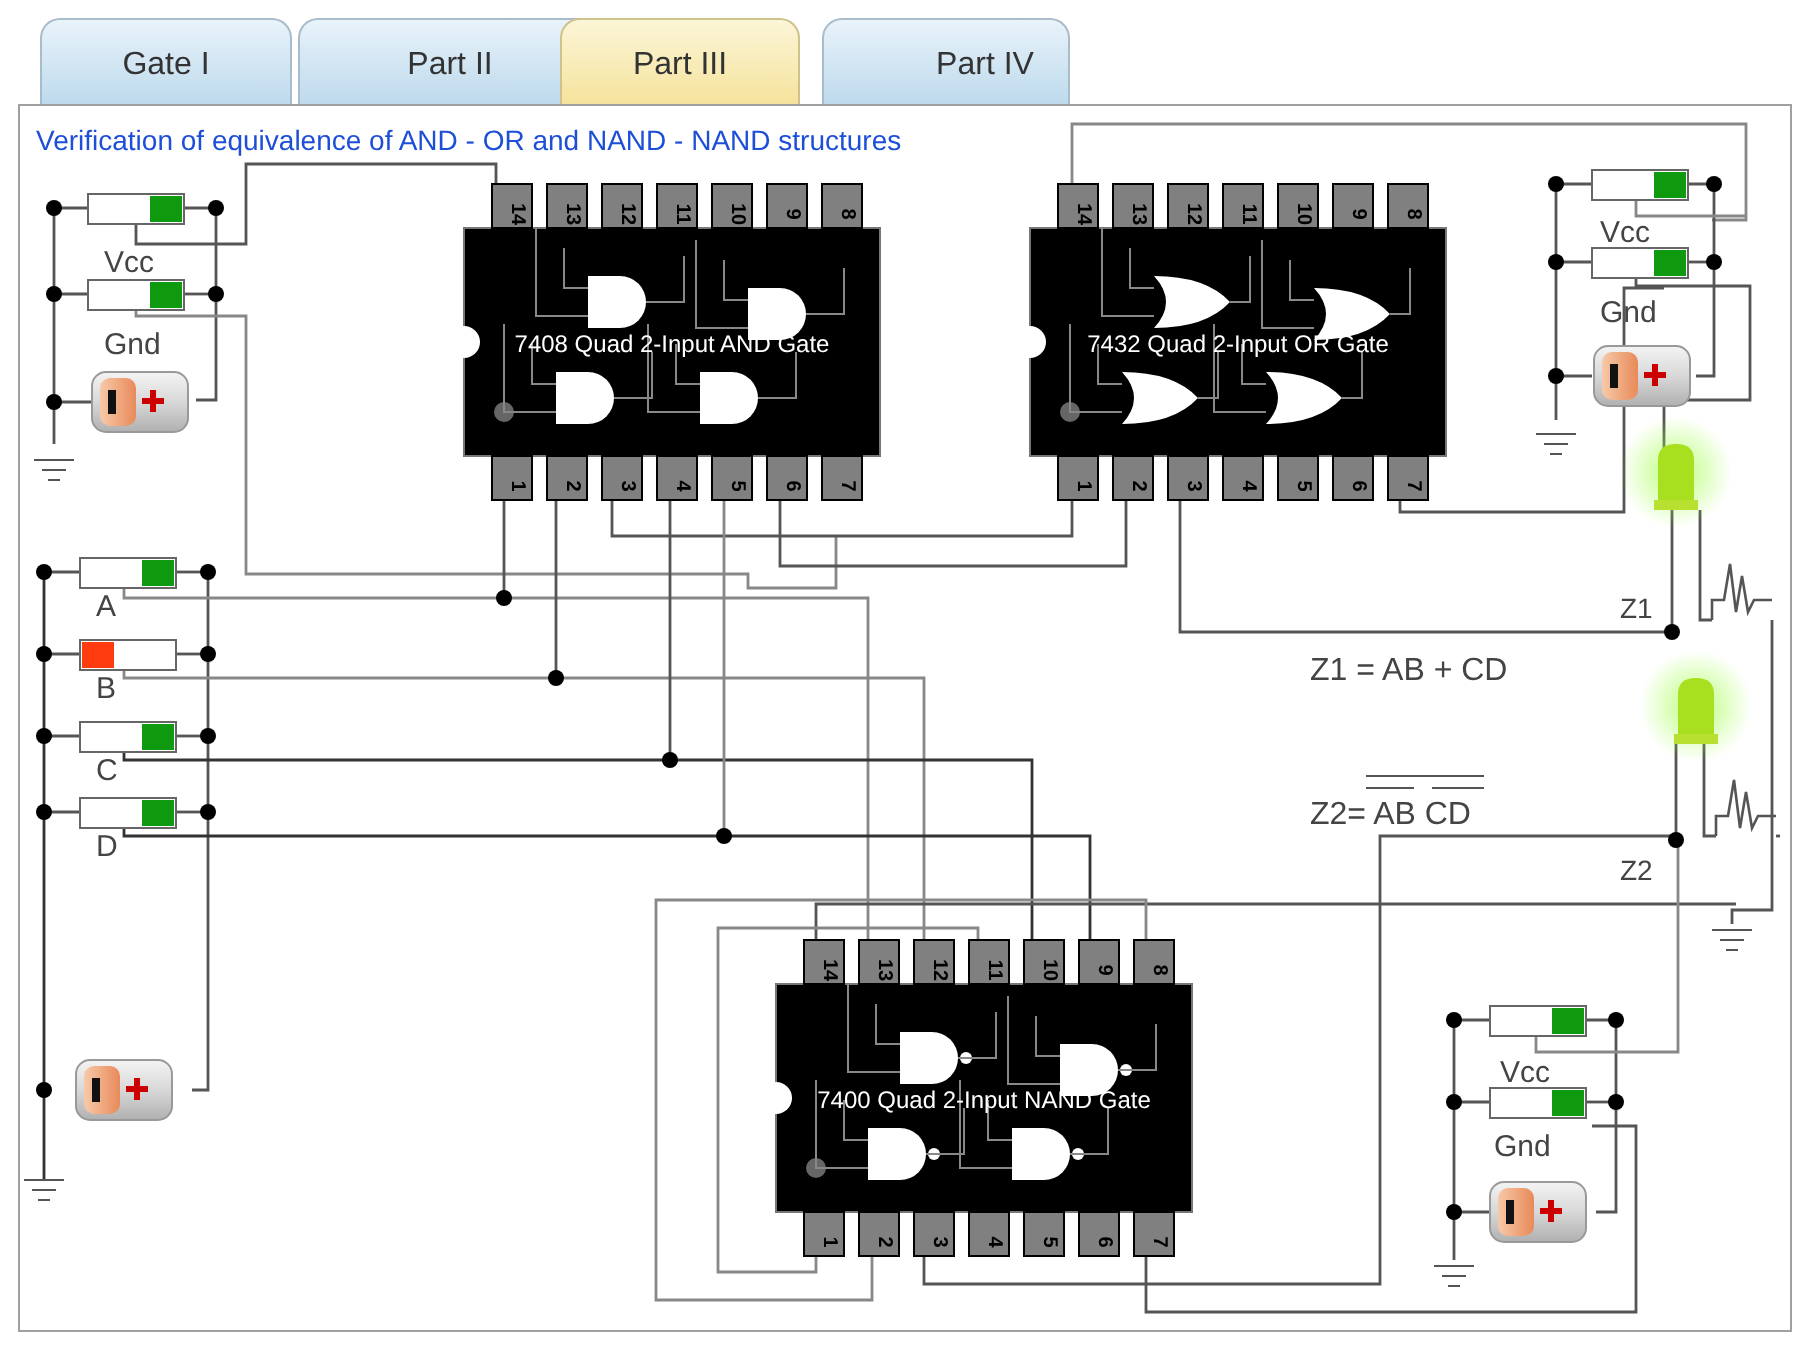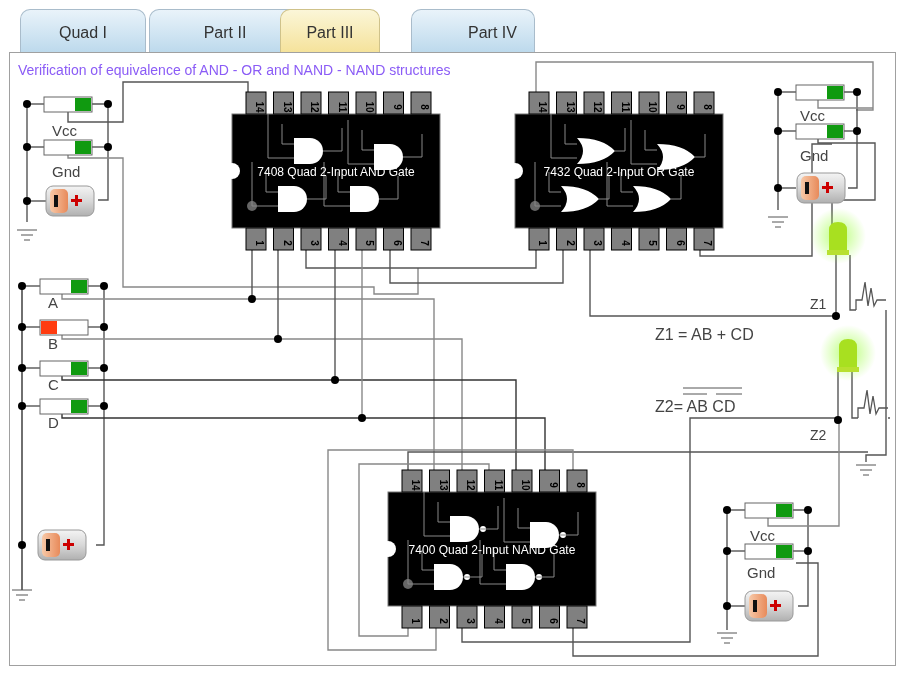--- a/index.html
+++ b/index.html
@@ -1,31 +1,31 @@
 <!DOCTYPE html>
 <html><head>
 <meta charset="utf-8">
 <style>
   * { box-sizing: border-box; margin: 0; padding: 0; }
   body { width: 907px; height: 674px; background: #ffffff; font-family: "Liberation Sans", sans-serif; position: relative; overflow: hidden; }
   .tab { position: absolute; top: 9px; height: 44px; border: 1px solid #a9bccb; border-bottom: none; border-radius: 10px 10px 0 0; background: linear-gradient(#e9f3fa, #bcd9ec); color: #333; font-size: 16px; text-align: center; padding-top: 14px; cursor: pointer; }
   .tab.active { background: linear-gradient(#fbf6d8, #f5e29a); border-color: #cfc28a; }
   #panel { position: absolute; left: 9px; top: 52px; width: 887px; height: 614px; border: 1px solid #a0a0a0; background: #fff; }
-  #title { position: absolute; left: 18px; top: 62px; font-size: 14px; color: #8b5cf6; }
+  #title { position: absolute; left: 18px; top: 62px; font-size: 14px; color: #1d4ed8; }
   svg { position: absolute; left: 0; top: 0; }
   .lbl { font-family: "Liberation Sans", sans-serif; fill: #444; }
   .chiptxt { font-family: "Liberation Sans", sans-serif; fill: #fff; font-size: 12px; }
   .pintxt { font-family: "Liberation Sans", sans-serif; fill: #000; font-size: 10px; font-weight: bold; }
 </style>
 </head>
 <body>
 
-<div class="tab" style="left:20px;width:126px;">Quad I</div>
+<div class="tab" style="left:20px;width:126px;">Gate I</div>
 <div class="tab" style="left:149px;width:152px;text-align:center;">Part II</div>
-<div class="tab active" style="left:280px;width:100px;">Part III</div>
+<div class="tab active" style="left:280px;width:120px;">Part III</div>
 <div class="tab" style="left:411px;width:124px;padding-left:39px;">Part IV</div>
 
 <div id="panel"></div>
 <div id="title">Verification of equivalence of AND - OR and NAND - NAND structures</div>
 
 <svg id="circ" width="907" height="674">
   <defs>
     <radialGradient id="glow" cx="50%" cy="50%" r="50%">
       <stop offset="0%" stop-color="#9cff40" stop-opacity="0.7"></stop>
       <stop offset="100%" stop-color="#9cff40" stop-opacity="0"></stop>

